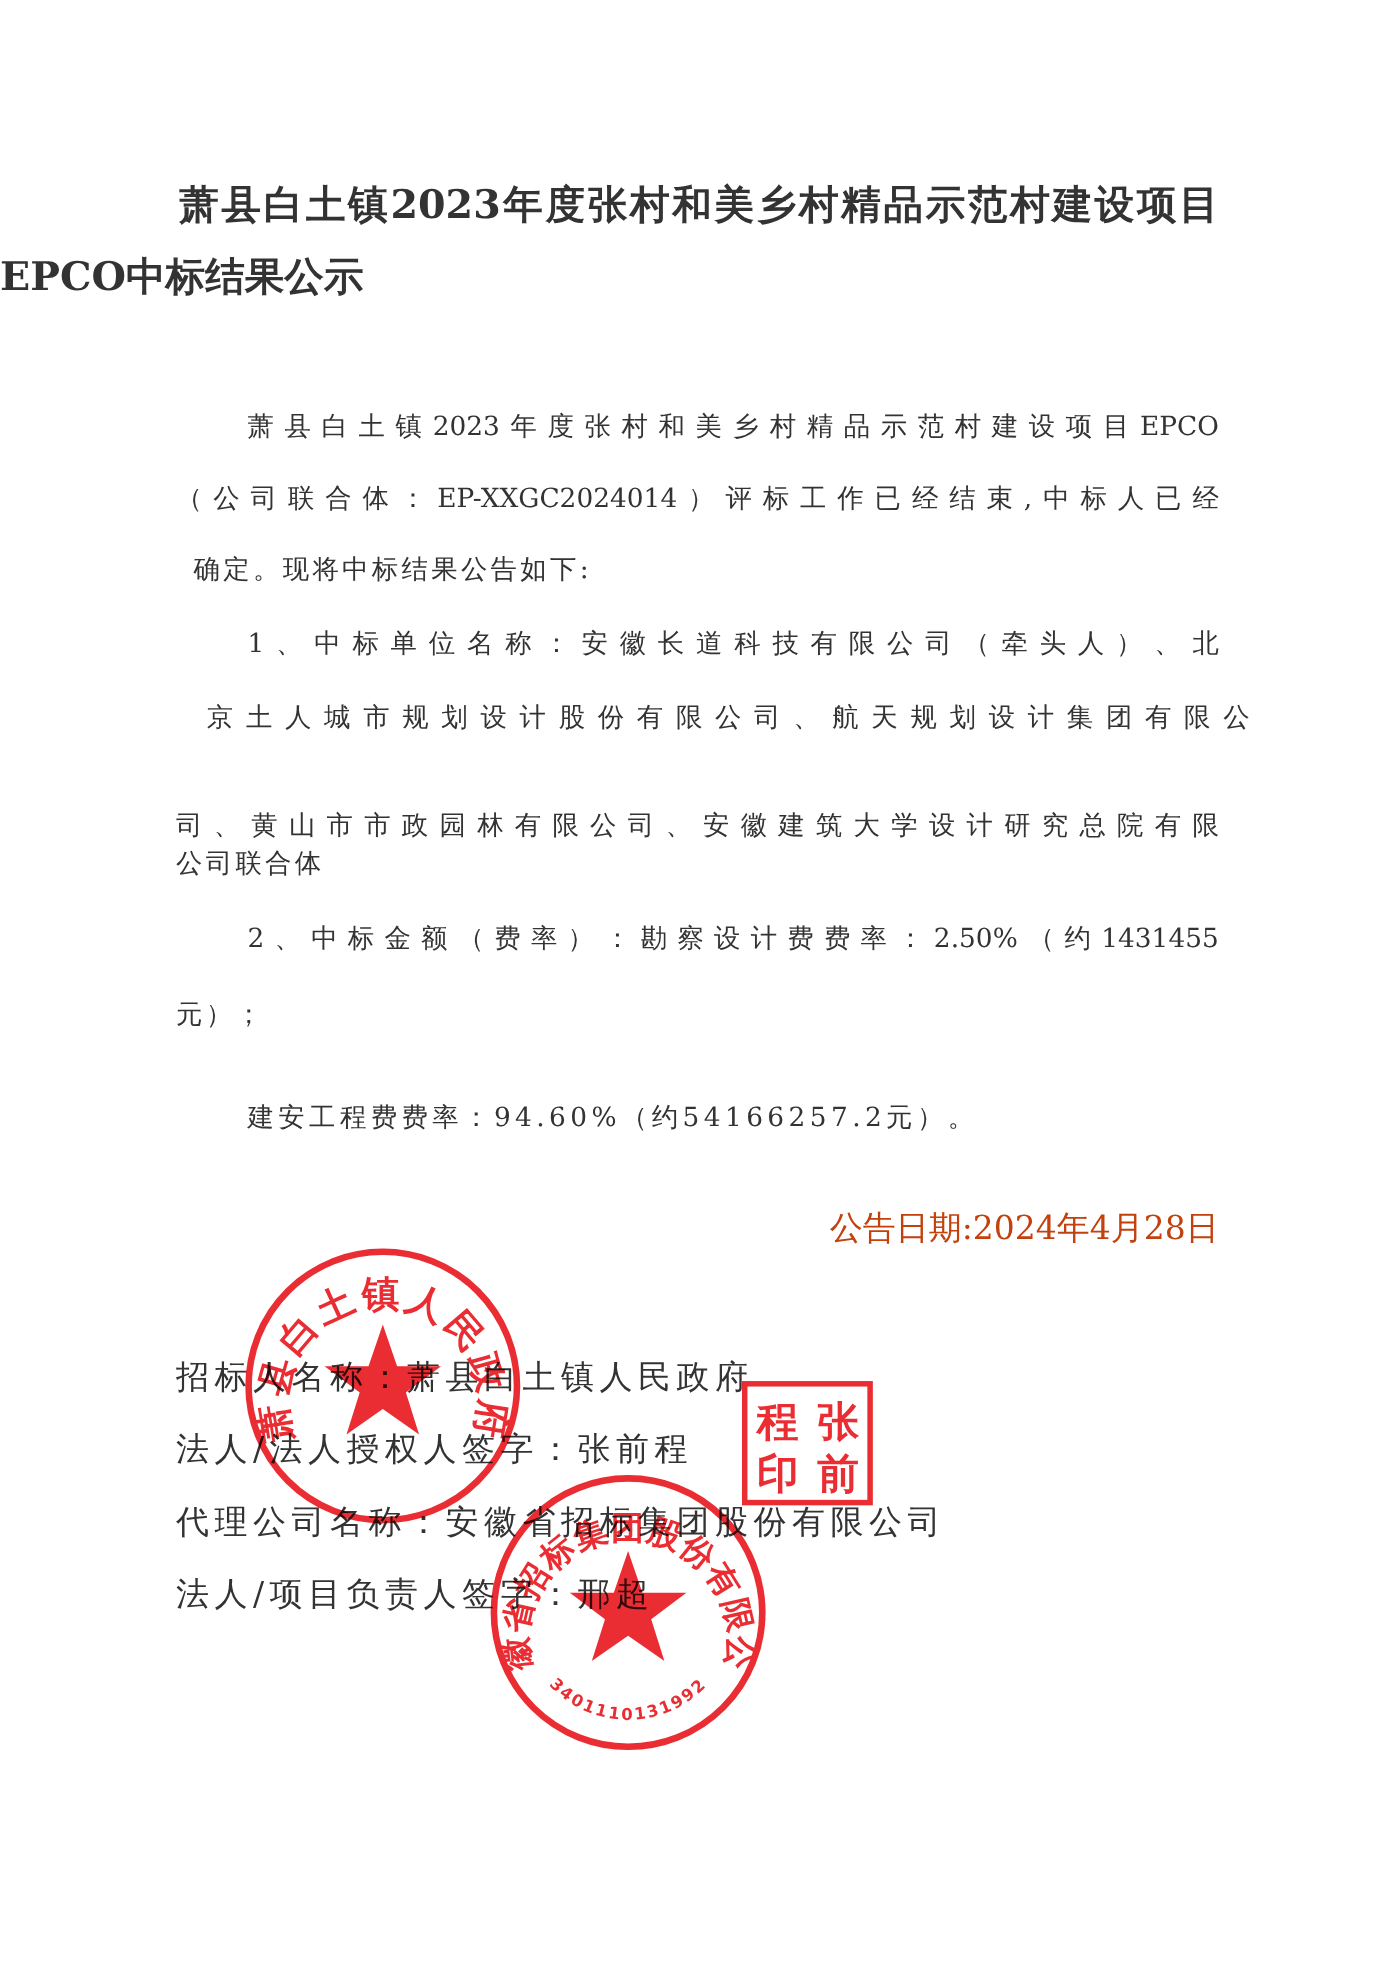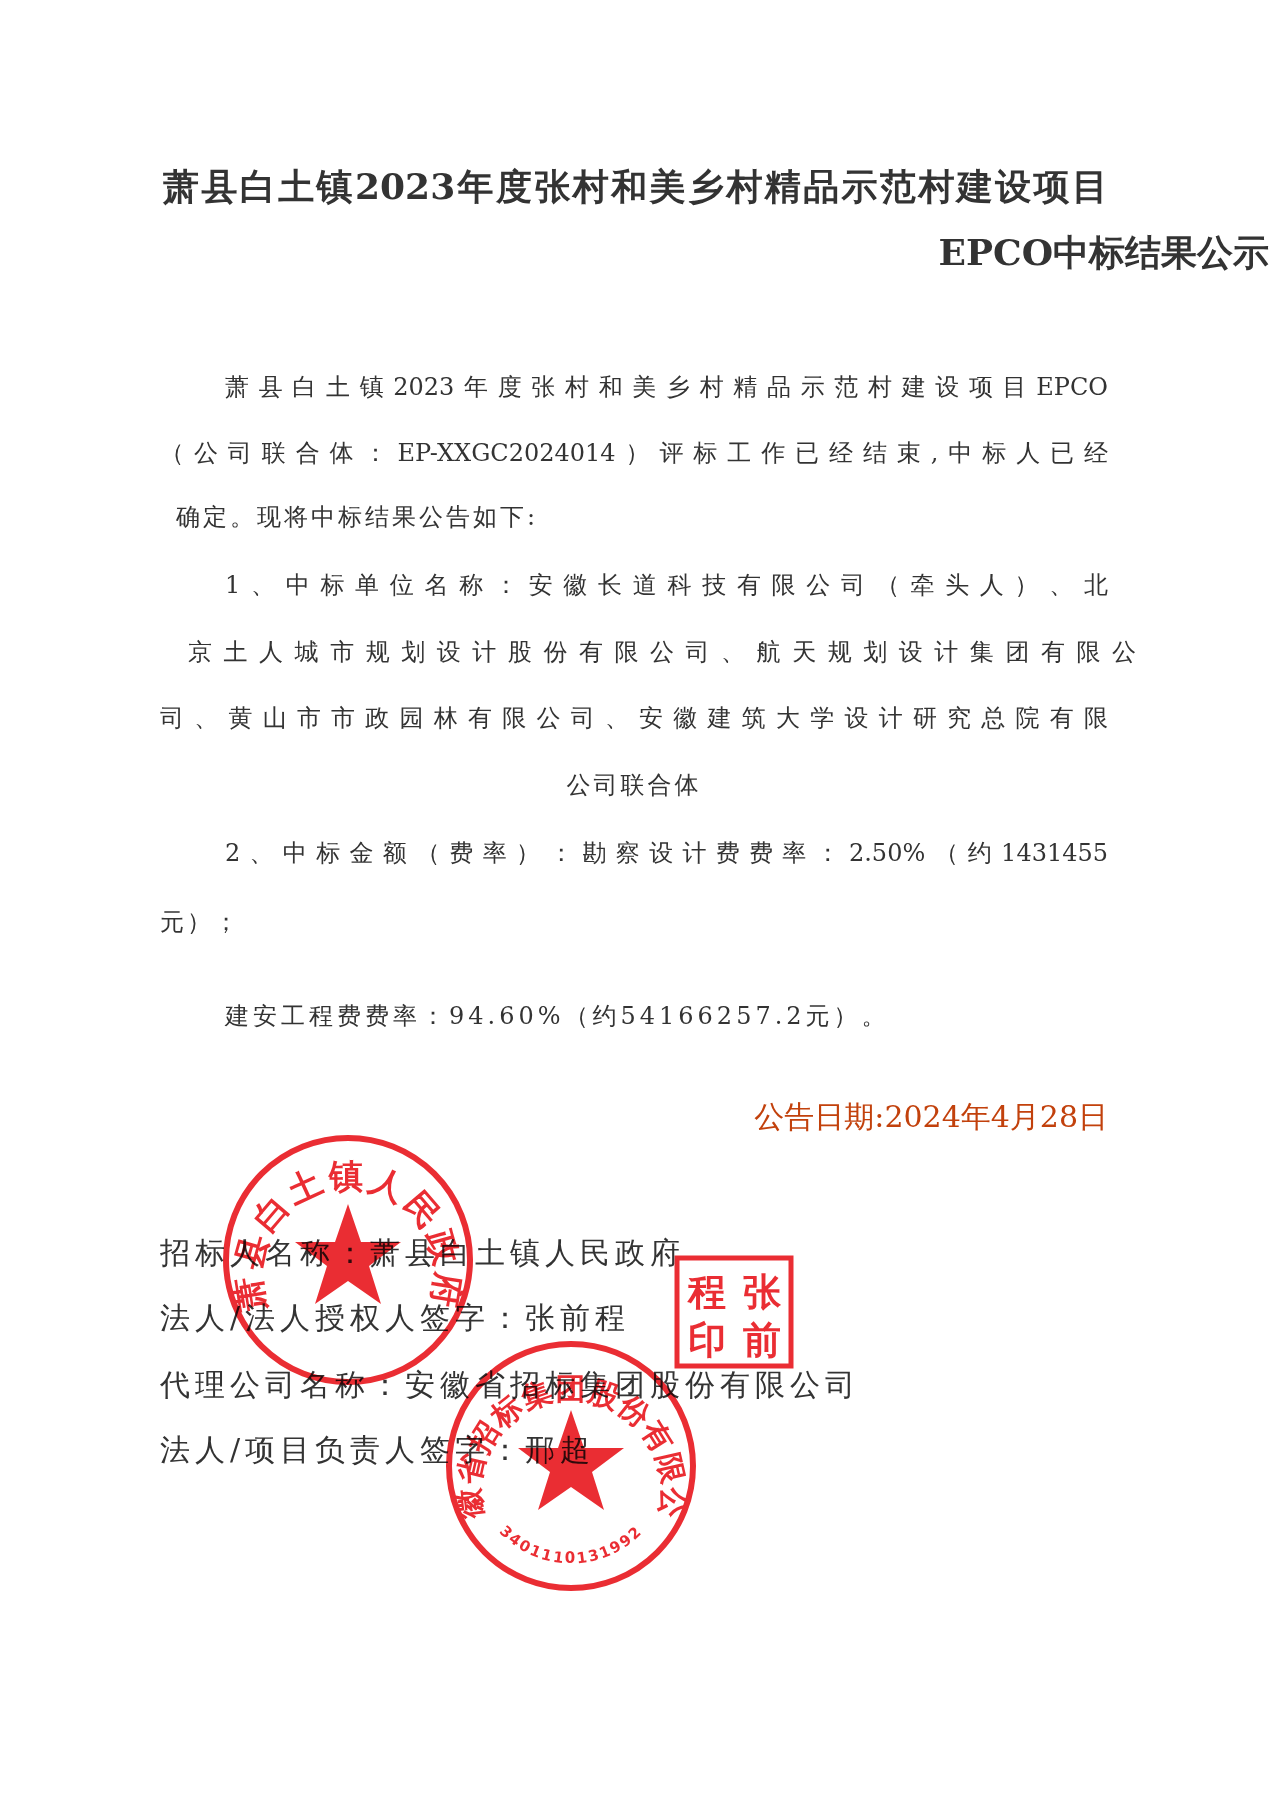--- a/index.html
+++ b/index.html
@@ -18,21 +18,21 @@
     .page {
       position: absolute;
       left: 0; top: 0;
       width: 1269px; height: 1795px;
       background: #ffffff;
     }
     .title-line {
       position: absolute;
       left: 0;
       width: 1269px;
-      text-align: right;
+      text-align: left;
       font-size: 36px;
       font-weight: bold;
       line-height: 40px;
       color: #333333;
       white-space: nowrap;
     }
     .title-line.l1 { top: 166px; left: 163px; width: 945px; text-align: justify; text-align-last: justify; }
     .title-line.l2 { top: 232px; }
 
     .body-line {
@@ -85,22 +85,22 @@
 <div class="page">
 
   <div class="title-line l1">萧县白土镇2023年度张村和美乡村精品示范村建设项目</div>
   <div class="title-line l2">EPCO中标结果公示</div>
 
   <div class="body-line just indent" style="top:369px;">萧县白土镇2023年度张村和美乡村精品示范村建设项目EPCO</div>
   <div class="body-line just" style="top:435px;">（公司联合体：EP-XXGC2024014）评标工作已经结束,中标人已经</div>
   <div class="body-line" style="top:499px; letter-spacing:3px;margin-left:16px;">确定。现将中标结果公告如下:</div>
   <div class="body-line just indent" style="top:567px;">1、中标单位名称：安徽长道科技有限公司（牵头人）、北</div>
   <div class="body-line just" style="top:634px;margin-left:28px;">京土人城市规划设计股份有限公司、航天规划设计集团有限公</div>
-  <div class="body-line just" style="top:700px;">司、黄山市市政园林有限公司、安徽建筑大学设计研究总院有限</div>
-  <div class="body-line" style="top:767px; letter-spacing:3px;text-align:center;">公司联合体</div>
+  <div class="body-line just" style="top:732px;">司、黄山市市政园林有限公司、安徽建筑大学设计研究总院有限</div>
+  <div class="body-line" style="top:767px; letter-spacing:3px;">公司联合体</div>
   <div class="body-line just indent" style="top:835px;">2、中标金额（费率）：勘察设计费费率：2.50%（约1431455</div>
   <div class="body-line" style="top:904px; letter-spacing:3px;">元）；</div>
   <div class="body-line indent" style="top:974px; letter-spacing:4px;margin-top:24px;">建安工程费费率：94.60%（约54166257.2元）。</div>
 
   <div class="date-line">公告日期:2024年4月28日</div>
 
   <div class="sig-line" style="top:1235px;">招标人名称：萧县白土镇人民政府</div>
   <div class="sig-line" style="top:1300px;">法人/法人授权人签字：张前程</div>
   <div class="sig-line" style="top:1367px;">代理公司名称：安徽省招标集团股份有限公司</div>
   <div class="sig-line" style="top:1432px;">法人/项目负责人签字：邢超</div>

